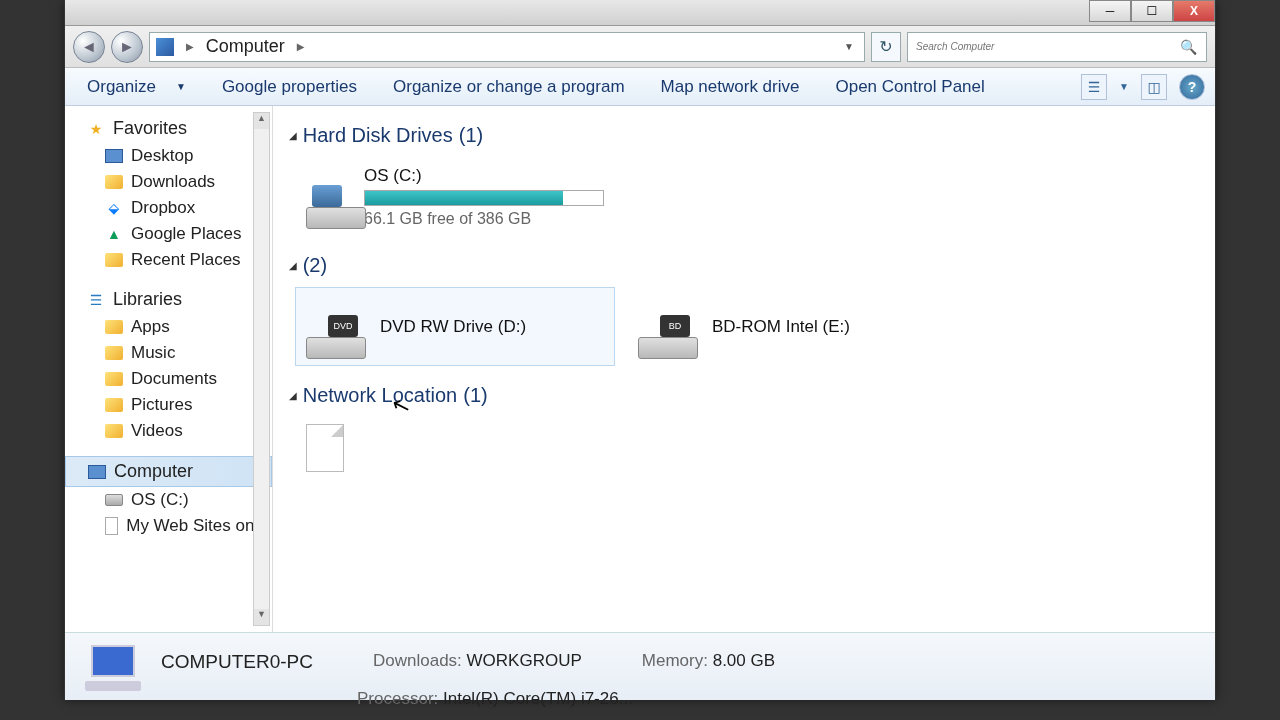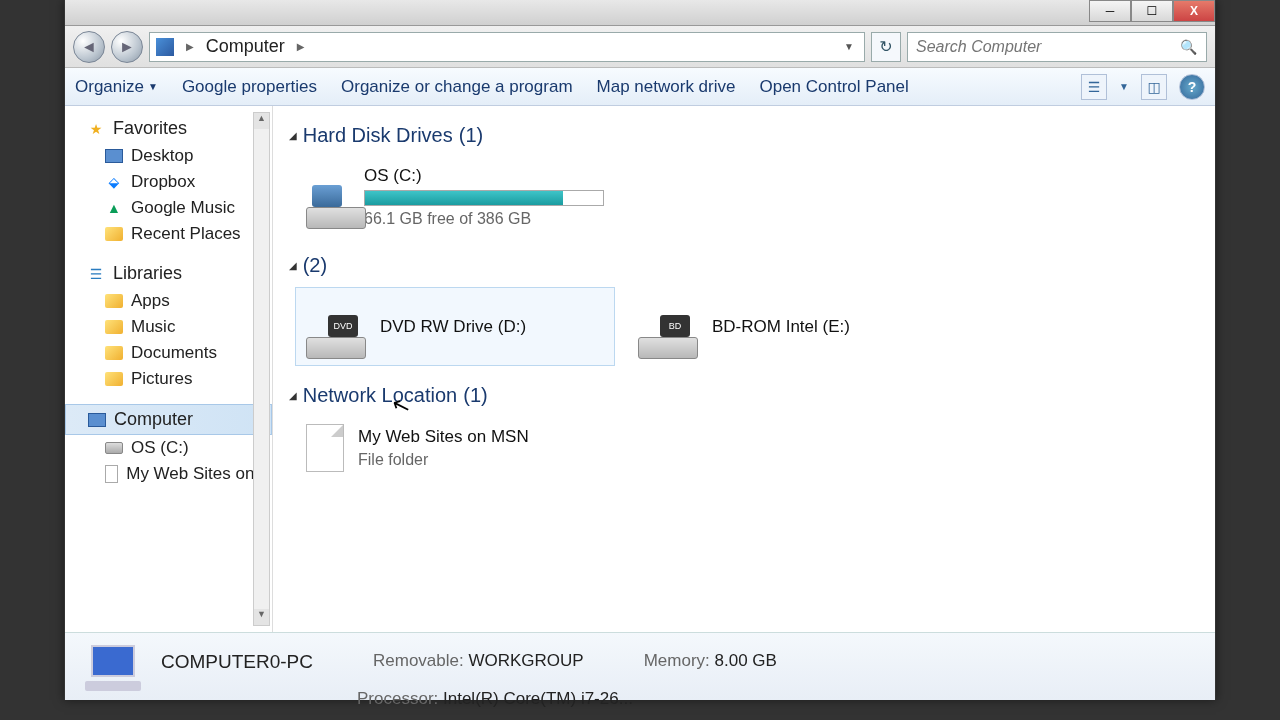--- a/index.html
+++ b/index.html
@@ -45,30 +45,30 @@
   .addr-dd { margin-left: auto; color: #555; font-size: 10px; cursor: pointer; padding: 0 4px; }
   .refresh {
     width: 30px; height: 30px; border: 1px solid #9aa; background: #f5f8fc;
     display: flex; align-items: center; justify-content: center; color: #356; cursor: pointer;
   }
   .searchbox {
     width: 300px; height: 30px; background: #fff; border: 1px solid #9aa;
     display: flex; align-items: center; padding: 0 8px; gap: 6px;
   }
   .searchbox input {
-    flex: 1; border: none; outline: none; font-size: 16px; font-style: italic; color: #888;
+    flex: 1; border: none; outline: none; font-size: 10px; font-style: italic; color: #888;
   }
   .search-icon { color: #567; font-size: 14px; cursor: pointer; }
   .toolbar {
     height: 38px; background: linear-gradient(to bottom, #f7fbff, #e4eef8);
     border-bottom: 1px solid #c0cde0;
     display: flex; align-items: center; padding: 0 10px; gap: 24px;
     font-size: 17px; color: #1a3a6e;
   }
-  .toolbar .tbtn { cursor: pointer; display: flex; align-items: center; gap: 4px; }
+  .toolbar .tbtn { cursor: pointer; display: flex; align-items: center; gap: 20px; margin-left: 12px; }
   .toolbar .right { margin-left: auto; display: flex; align-items: center; gap: 12px; }
   .viewbtn, .panebtn, .helpbtn {
     width: 26px; height: 26px; border: 1px solid #b0c0d8; background: #eef4fb;
     display: flex; align-items: center; justify-content: center; cursor: pointer; font-size: 14px; color: #369;
   }
   .helpbtn { border-radius: 50%; background: radial-gradient(circle,#6ac,#369); color: #fff; font-weight: bold; }
   .body { display: flex; height: 526px; }
   .sidebar {
     width: 208px; background: #fff; border-right: 1px solid #ddd;
     overflow: hidden; position: relative;
@@ -205,26 +205,30 @@
       <div class="navgroup">
         <div class="navhead">
           <span class="icon16 star">★</span>
           <span>Favorites</span>
         </div>
         <div class="navitem">
           <span class="icon16 monitor"></span>
           <span>Desktop</span>
         </div>
         <div class="navitem">
+          <span class="icon16 folder"></span>
+          <span>Downloads</span>
+        </div>
+        <div class="navitem">
           <span class="icon16" style="color:#0a7cff;">⬙</span>
           <span>Dropbox</span>
         </div>
         <div class="navitem">
           <span class="icon16" style="color:#0a9d58;">▲</span>
-          <span>Google Music</span>
+          <span>Google Places</span>
         </div>
         <div class="navitem">
           <span class="icon16 folder"></span>
           <span>Recent Places</span>
         </div>
       </div>
 
       <div class="navgroup">
         <div class="navhead">
           <span class="icon16 lib">☰</span>
@@ -238,20 +242,24 @@
           <span class="icon16 folder"></span>
           <span>Music</span>
         </div>
         <div class="navitem">
           <span class="icon16 folder"></span>
           <span>Documents</span>
         </div>
         <div class="navitem">
           <span class="icon16 folder"></span>
           <span>Pictures</span>
+        </div>
+        <div class="navitem">
+          <span class="icon16 folder"></span>
+          <span>Videos</span>
         </div>
       </div>
 
       <div class="navgroup">
         <div class="navhead selected">
           <span class="icon16 monitor"></span>
           <span>Computer</span>
         </div>
         <div class="navitem">
           <span class="icon16 disk"></span>
@@ -318,40 +326,36 @@
       </div>
 
       <div class="section-head">
         <span class="tri">◢</span>
         <span>Network Location</span>
         <span class="count">(1)</span>
       </div>
       <div class="tiles">
         <div class="tile">
           <div class="file-icon"></div>
-          <div class="tile-text">
-            <span class="tile-title">My Web Sites on MSN</span>
-            <span class="tile-sub">File folder</span>
-          </div>
         </div>
       </div>
 
     </div>
   </div>
 
   <div class="details">
     <div class="details-icon">
       <div class="scr"></div>
         <div class="base"></div>
     </div>
     <div class="details-text">
       <div class="row">
         <span style="font-size:19px;">COMPUTER0-PC</span>
         <span>
-          <span class="lbl">Removable:</span>
+          <span class="lbl">Downloads:</span>
           <span>WORKGROUP</span>
         </span>
         <span>
           <span class="lbl">Memory:</span>
           <span>8.00 GB</span>
         </span>
       </div>
       <div class="row" style="margin-top:16px;">
         <span style="visibility:hidden;">COMPUTER0-PC</span>
         <span>

